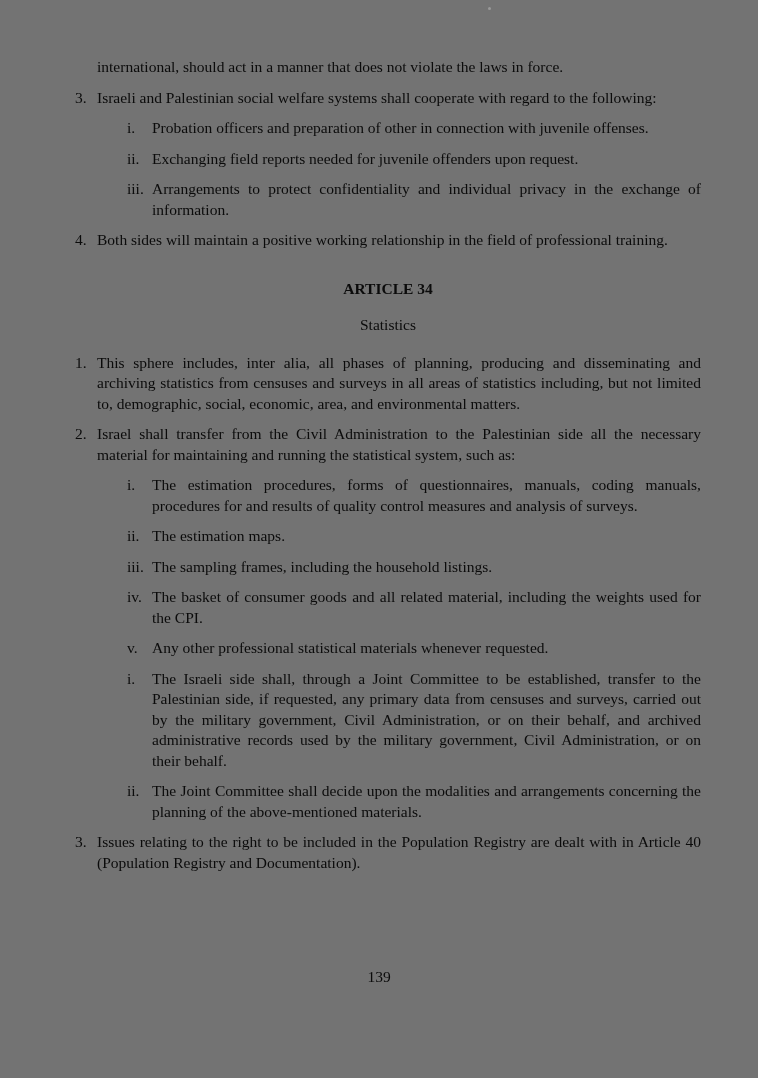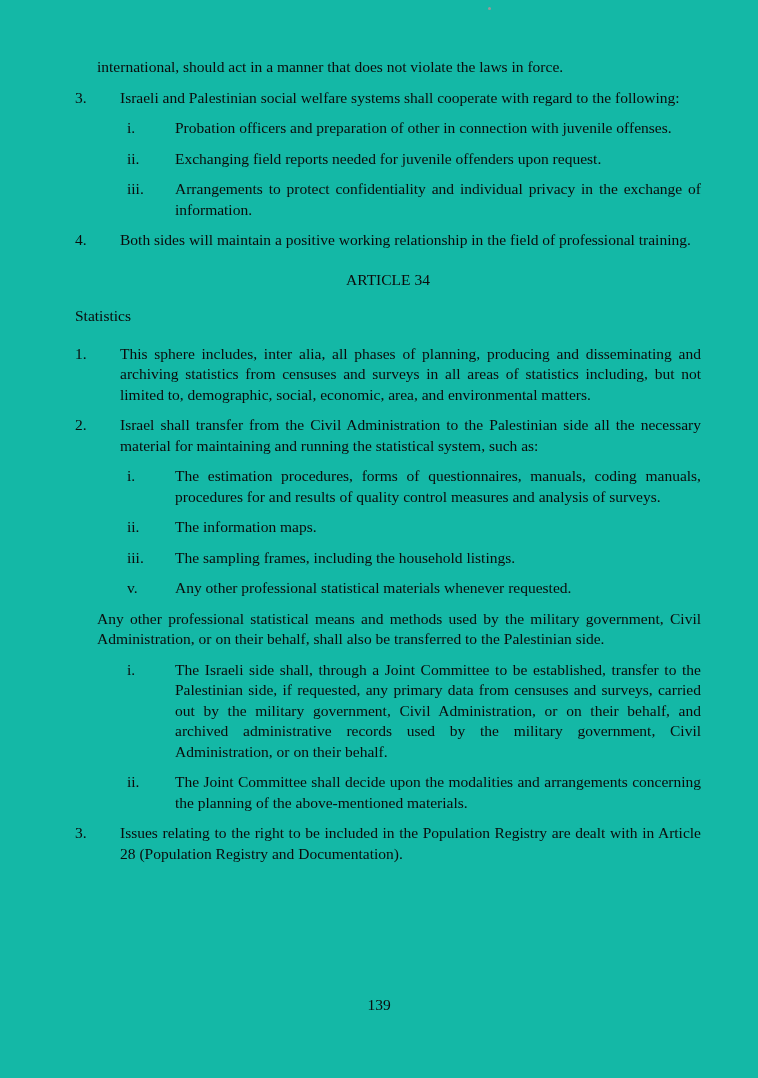--- a/index.html
+++ b/index.html
@@ -6,57 +6,57 @@
   html, body { background: #e8e8e8; }
   body {
     width: 758px;
     font-family: "Liberation Serif", serif;
     -webkit-font-smoothing: antialiased;
   }
   .page {
     position: relative;
     width: 758px;
     height: 1078px;
-    background: #14b8a6;
+    background: #737373;
     color: #0b0b0b;
     overflow: hidden;
   }
   .content {
     position: absolute;
     top: 57px;
     left: 75px;
     width: 626px;
   }
   .block {
     font-size: 15.5px;
     line-height: 20.5px;
     text-align: justify;
     margin-bottom: 10px;
   }
   .indent1 { margin-left: 22px; }
   .item { display: flex; }
   .item .num { flex: 0 0 22px; text-align: left; }
-  .item .txt { flex: 1; text-align: justify; margin-left: 23px; }
+  .item .txt { flex: 1; text-align: justify; }
   .roman { margin-left: 52px; }
   .roman .num { flex: 0 0 25px; }
   .article-heading {
     text-align: center;
-    font-weight: normal;
+    font-weight: bold;
     font-size: 15.5px;
     line-height: 20.5px;
-    margin-top: 19px;
+    margin-top: 28px;
     margin-bottom: 16px;
   }
   .article-subheading {
-    text-align: left;
+    text-align: center;
     margin-bottom: 17px;
   }
   .page-number {
     position: absolute;
-    top: 996px;
+    top: 968px;
     left: 0;
     width: 758px;
     text-align: center;
     font-size: 15.5px;
     color: #0b0b0b;
   }
   .scan-speck {
     position: absolute;
     top: 7px;
     left: 488px;
@@ -115,47 +115,50 @@
       <span class="txt">Israel shall transfer from the Civil Administration to the Palestinian side all the necessary material for maintaining and running the statistical system, such as:</span>
     </div>
 
     <div class="block item roman">
       <span class="num">i.</span>
       <span class="txt">The estimation procedures, forms of questionnaires, manuals, coding manuals, procedures for and results of quality control measures and analysis of surveys.</span>
     </div>
 
     <div class="block item roman">
       <span class="num">ii.</span>
-      <span class="txt">The information maps.</span>
+      <span class="txt">The estimation maps.</span>
     </div>
 
     <div class="block item roman">
       <span class="num">iii.</span>
       <span class="txt">The sampling frames, including the household listings.</span>
     </div>
 
+    <div class="block item roman">
+      <span class="num">iv.</span>
+      <span class="txt">The basket of consumer goods and all related material, including the weights used for the CPI.</span>
+    </div>
 
     <div class="block item roman">
       <span class="num">v.</span>
       <span class="txt">Any other professional statistical materials whenever requested.</span>
     </div>
 
-    <p class="block indent1">Any other professional statistical means and methods used by the military government, Civil Administration, or on their behalf, shall also be transferred to the Palestinian side.</p>
 
     <div class="block item roman">
       <span class="num">i.</span>
       <span class="txt">The Israeli side shall, through a Joint Committee to be established, transfer to the Palestinian side, if requested, any primary data from censuses and surveys, carried out by the military government, Civil Administration, or on their behalf, and archived administrative records used by the military government, Civil Administration, or on their behalf.</span>
     </div>
 
     <div class="block item roman">
       <span class="num">ii.</span>
       <span class="txt">The Joint Committee shall decide upon the modalities and arrangements concerning the planning of the above-mentioned materials.</span>
     </div>
 
     <div class="block item">
       <span class="num">3.</span>
-      <span class="txt">Issues relating to the right to be included in the Population Registry are dealt with in Article 28 (Population Registry and Documentation).</span>
+      <span class="txt">Issues relating to the right to be included in the Population Registry are dealt with in Article 40 (Population Registry and Documentation).</span>
     </div>
 
   </div>
 
   <div class="page-number">139</div>
 </div>
 
 </body></html>

